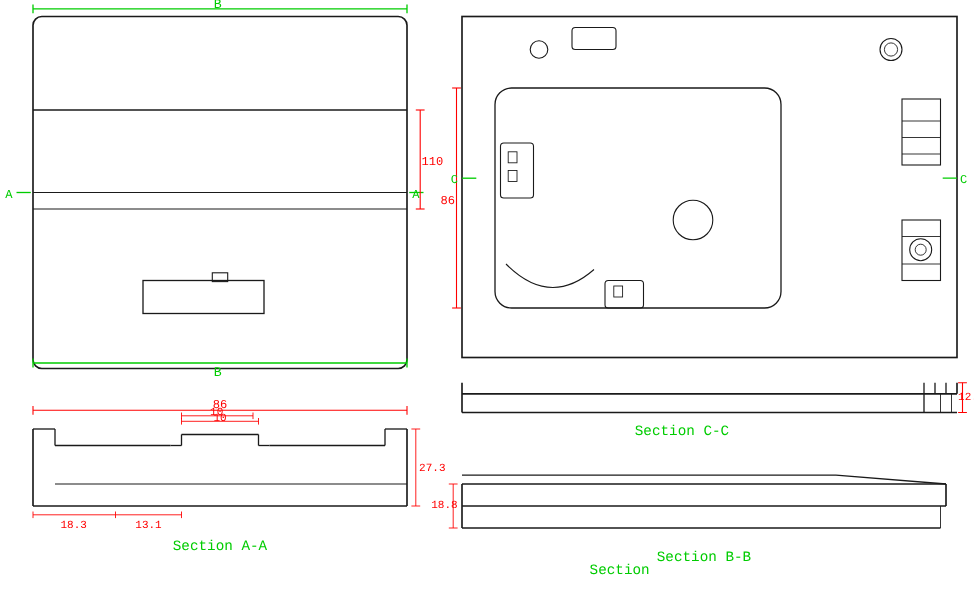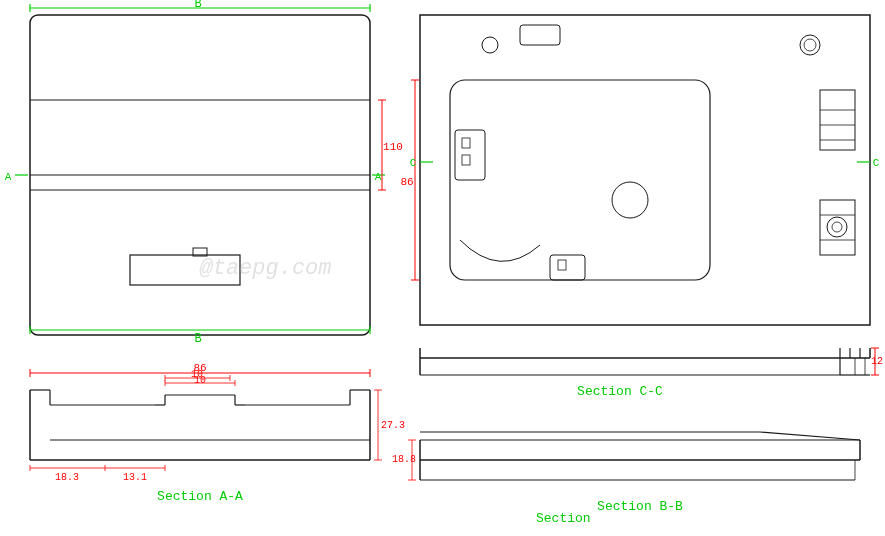--- a/index.html
+++ b/index.html
@@ -212,14 +212,13 @@
     <line x1="408" y1="440" x2="416" y2="440" stroke="#ff0000" stroke-width="0.8"></line>
     <line x1="408" y1="480" x2="416" y2="480" stroke="#ff0000" stroke-width="0.8"></line>
     <text x="404" y="462" fill="#ff0000" font-size="10" text-anchor="middle" font-family="Courier New">18.8</text>
 
     <text x="640" y="510" fill="#00cc00" font-size="13" text-anchor="middle" font-family="Courier New">Section B-B</text>
 
     <text x="536" y="522" fill="#00cc00" font-size="13" font-family="Courier New">Section</text>
 
   </svg>
 
-  <div class="watermark">@taepg.com</div>
 </div>
 
 </body></html>

